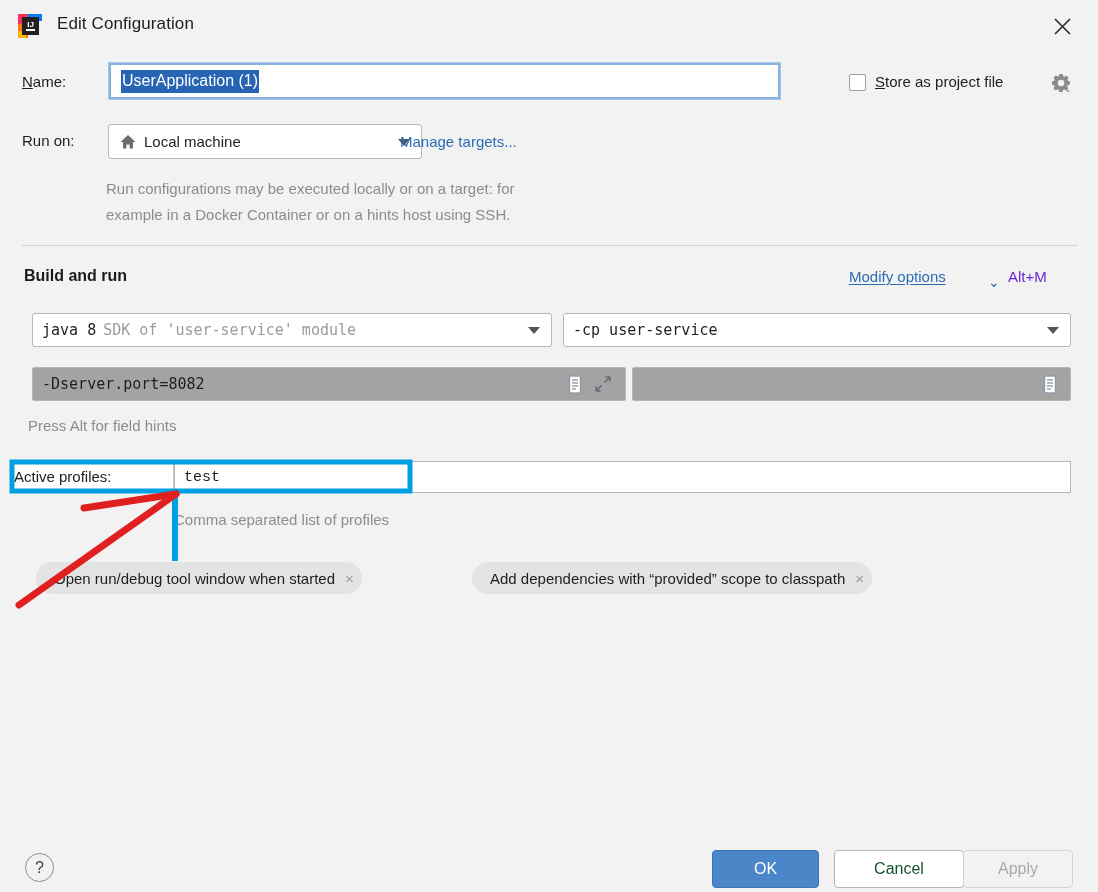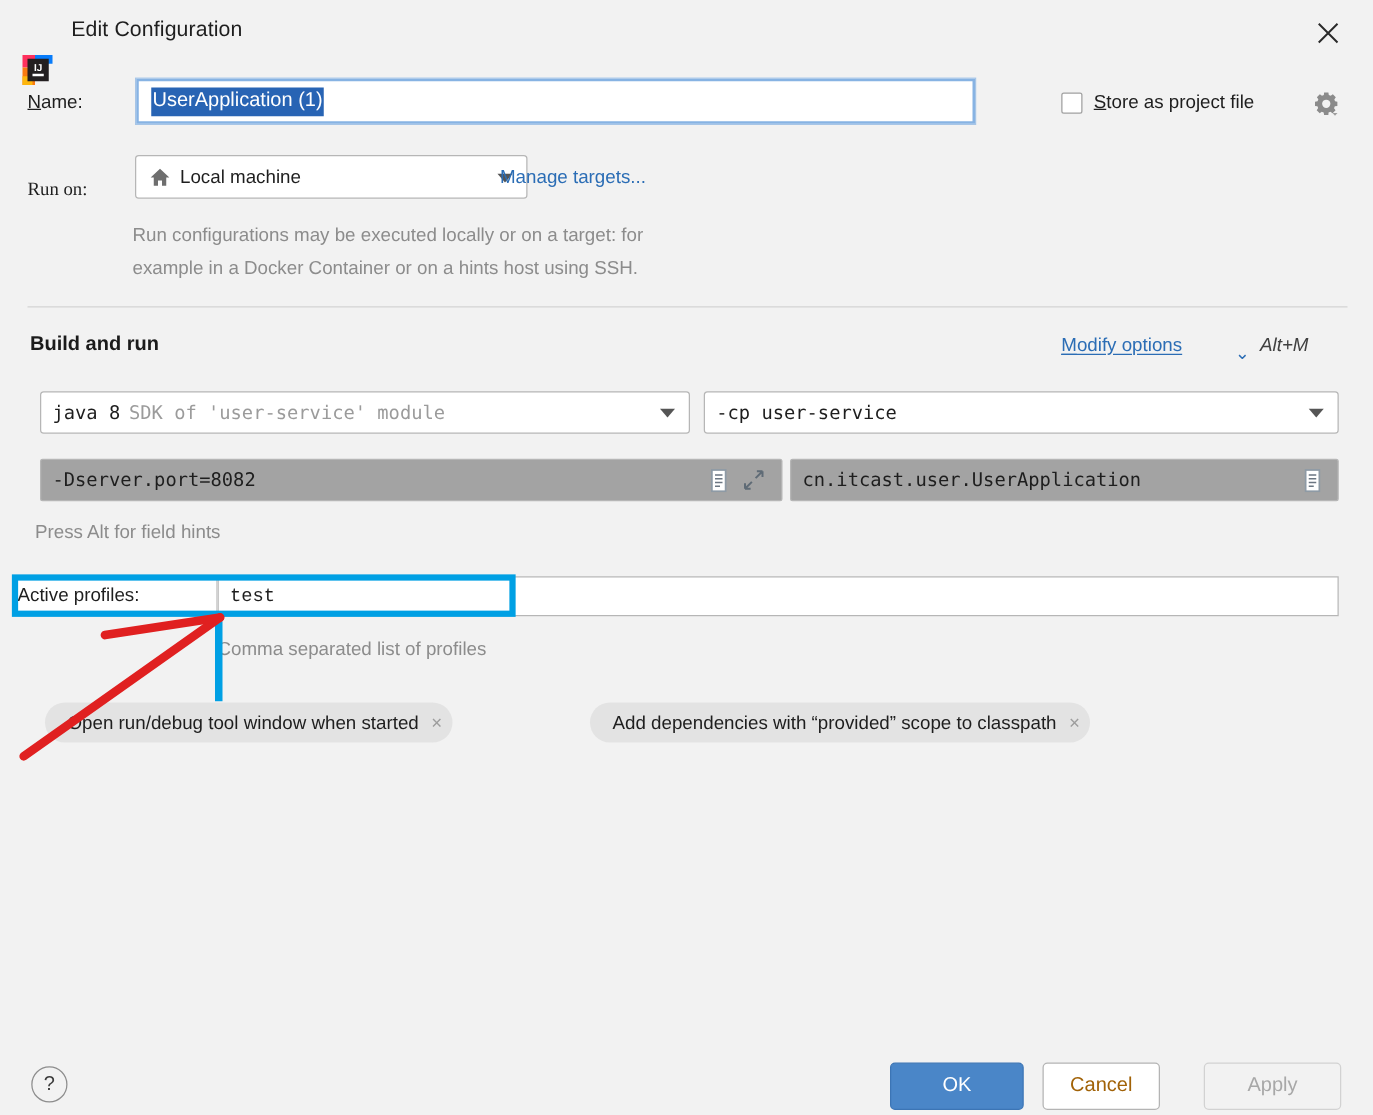--- a/index.html
+++ b/index.html
@@ -17,21 +17,21 @@
 
   
   .titlebar {
     position: absolute;
     left: 0; top: 0;
     width: 1098px; height: 50px;
     background: #f2f2f2;
   }
   .ij-icon {
     position: absolute; left: 17px; top: 13px;
-    width: 26px; height: 26px; margin-top: 30px;
+    width: 26px; height: 26px;
   }
   .title-text {
     position: absolute; left: 57px; top: 14px;
     font-size: 17px; color: #1e1e1e;
     letter-spacing: .1px;
   }
   .close-btn {
     position: absolute; right: 22px; top: 12px;
     width: 28px; height: 28px;
     display: flex; align-items: center; justify-content: center;
@@ -71,21 +71,21 @@
   .store-cb-box {
     position: absolute; left: 849px; top: 74px;
     width: 17px; height: 17px;
     background: #fff; border: 1px solid #a0a0a0;
     border-radius: 2px;
   }
   .store-lbl { left: 875px; top: 73px; }
   .gear-icon { position: absolute; left: 1050px; top: 72px; width: 22px; height: 22px; }
 
   
-  .runon-lbl { left: 22px; top: 144px; font-family: Liberation Serif, serif; }
+  .runon-lbl { left: 22px; top: 132px; }
   .combo {
     position: absolute;
     background: #ffffff;
     border: 1px solid #b6b6b6;
     border-radius: 3px;
     display: flex; align-items: center;
   }
   .combo .caret {
     position: absolute; right: 11px; top: 50%;
     margin-top: -3px;
@@ -129,21 +129,21 @@
     left: 849px; top: 268px;
     text-decoration: underline;
     text-underline-offset: 2px;
   }
   .modify-caret {
     position: absolute; left: 988px; top: 274px;
     color: #2b6db5; font-size: 14px;
   }
   .altm {
     position: absolute; left: 1008px; top: 268px;
-    color: #404040; font-size: 15px; font-style: italic;
+    color: #6d28d9; font-size: 15px;
   }
 
   
   .mono { font-family: "DejaVu Sans Mono", "Liberation Mono", monospace; font-size: 15px; }
   .jdk-combo { left: 32px; top: 313px; width: 520px; height: 34px; padding-left: 9px; }
   .jdk-combo .gray { color: #9b9b9b; }
   .cp-combo  { left: 563px; top: 313px; width: 508px; height: 34px; padding-left: 9px; }
 
   .textfield {
     position: absolute;
@@ -220,24 +220,24 @@
     display: flex; align-items: center; justify-content: center;
     font-size: 16px;
   }
   .btn-ok {
     left: 712px; top: 850px; width: 107px;
     background: #4a86c8;
     border: 1px solid #3c75b5;
     color: #ffffff;
   }
   .btn-cancel {
-    left: 834px; top: 850px; width: 94px;
+    left: 834px; top: 850px; width: 130px;
     background: #ffffff;
     border: 1px solid #b4b4b4;
-    color: #a16207;
+    color: #14532d;
   }
   .btn-apply {
     left: 963px; top: 850px; width: 110px;
     background: #f2f2f2;
     border: 1px solid #d2d2d2;
     color: #a8a8a8;
   }
 
   
   .anno { position: absolute; left: 0; top: 0; width: 1098px; height: 892px; pointer-events: none; }
@@ -323,21 +323,20 @@
   </span>
   <span class="field-icon" style="right:12px;">
     <svg width="18" height="18" viewBox="0 0 18 18">
       <path d="M10.5 7.5 L16 2 M16 2 H11.5 M16 2 V6.5" stroke="#5f6b76" stroke-width="1.6" fill="none"></path>
       <path d="M7.5 10.5 L2 16 M2 16 H6.5 M2 16 V11.5" stroke="#5f6b76" stroke-width="1.6" fill="none"></path>
     </svg>
   </span>
 </div>
 
 <div class="textfield main-field">
-  <span class="mono">cn.itcast.user.UserApplication</span>
   <span class="field-icon" style="right:10px;">
     <svg width="16" height="19" viewBox="0 0 16 19">
       <rect x="2.5" y="1" width="11" height="17" fill="#ffffff" stroke="#8e9aa5" stroke-width="1.4"></rect>
       <path d="M5 5h6M5 8h6M5 11h6M5 14h4" stroke="#6b7682" stroke-width="1.2"></path>
     </svg>
   </span>
 </div>
 
 <span class="hint press-alt">Press Alt for field hints</span>
 

